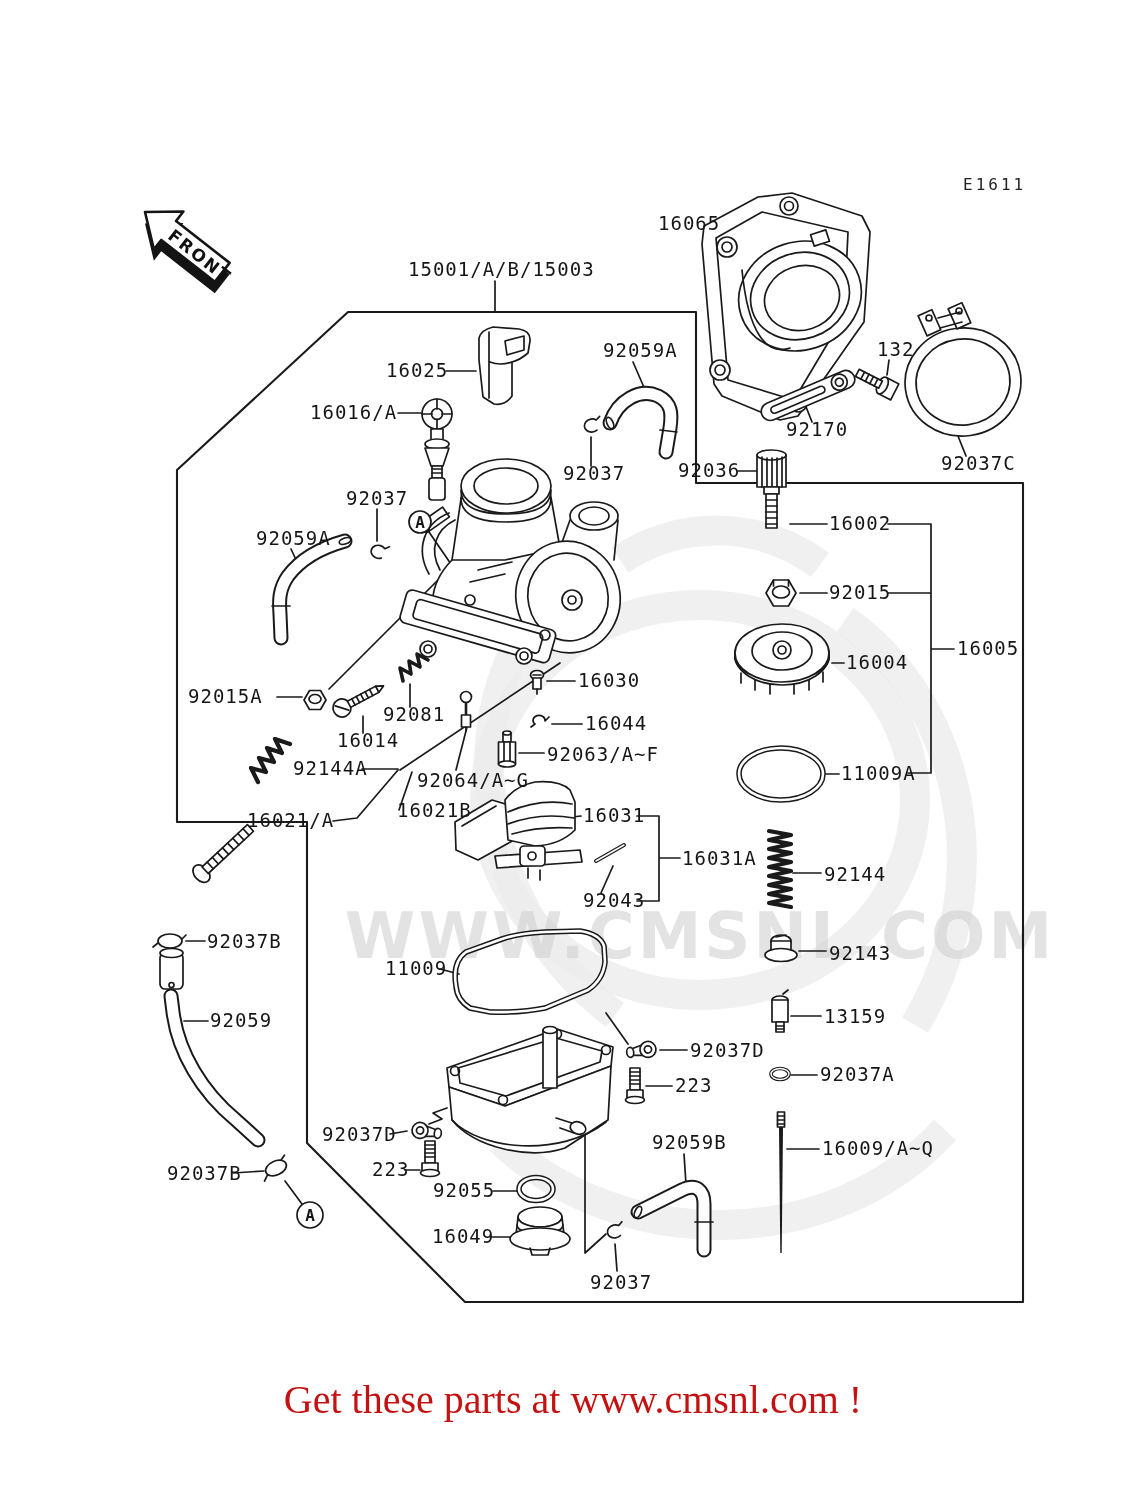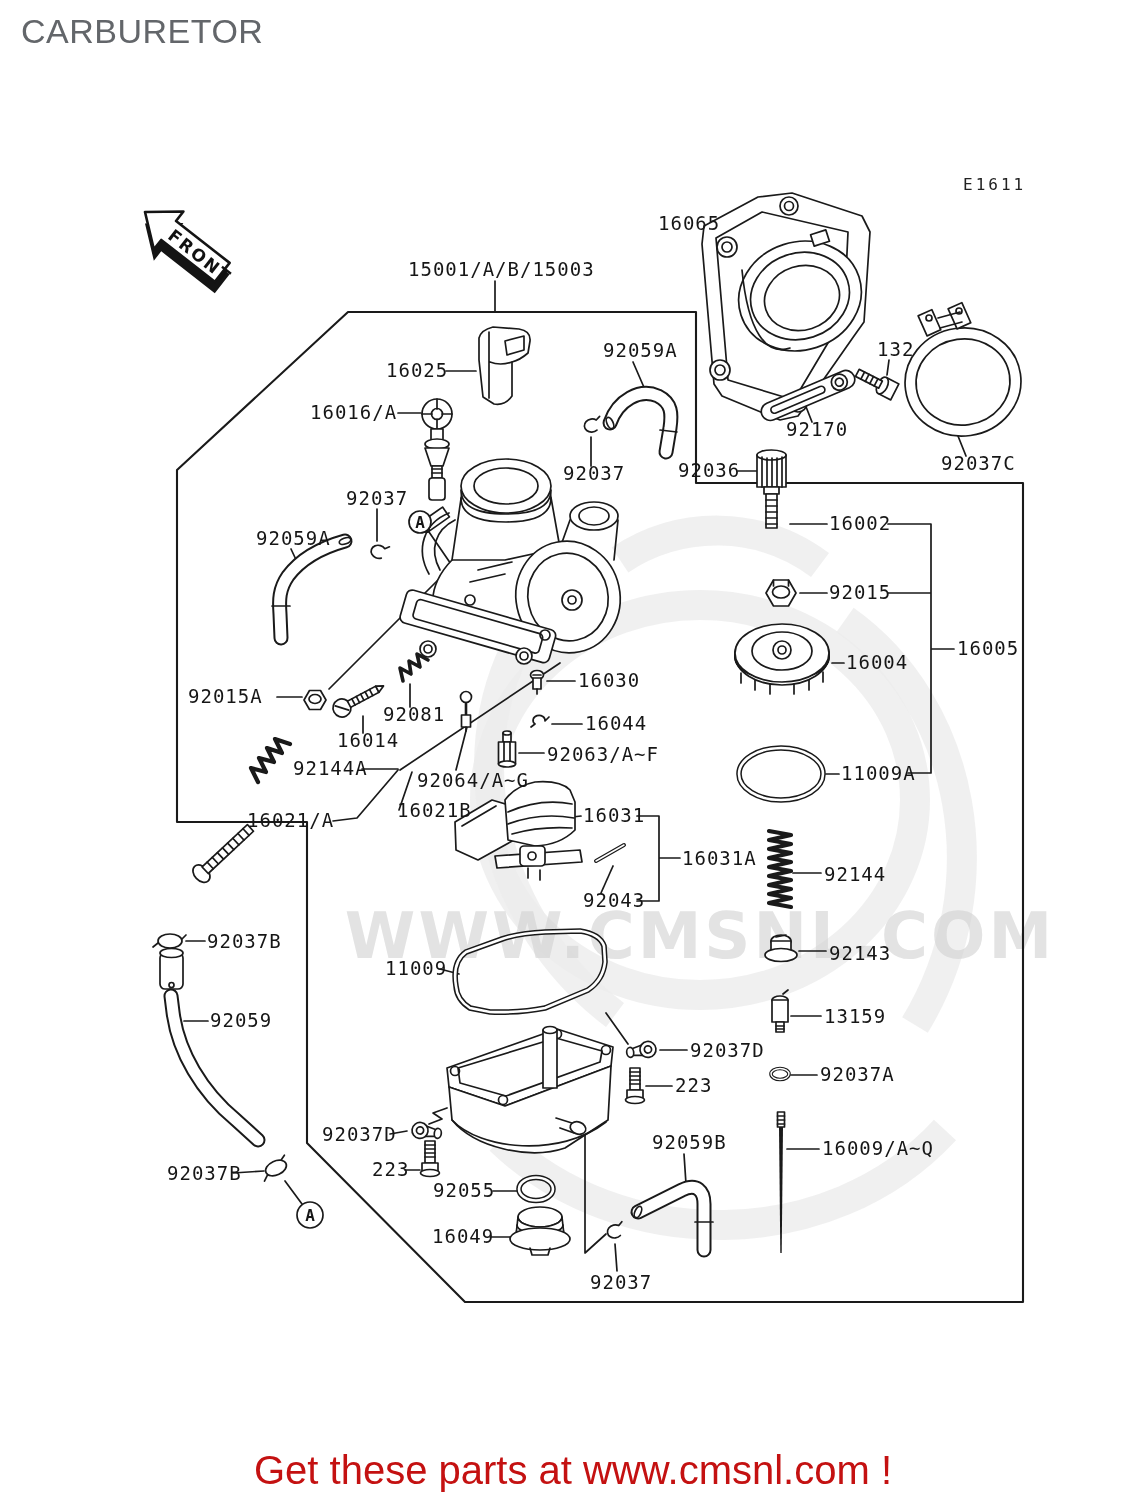--- a/index.html
+++ b/index.html
@@ -1,21 +1,21 @@
 <!DOCTYPE html>
 <html style="--footer-red: #c41111;"><head>
 <meta charset="utf-8">
 <style>
   html,body{margin:0;padding:0;background:#fff;}
   .page{position:relative;width:1146px;height:1500px;background:#fff;overflow:hidden;
         font-family:"DejaVu Sans",sans-serif;}
   .page-title{position:absolute;left:21px;top:12px;font-family:"Liberation Sans",sans-serif;
         font-size:34px;color:#63666a;letter-spacing:.5px;}
-  .footer{position:absolute;left:0;top:1448px;width:1146px;text-align:center;
-        font-family:Liberation Sans, sans-serif;font-size:40px;color:var(--footer-red,#c41111);}
+  .footer{position:absolute;left:0;top:1376px;width:1146px;text-align:center;
+        font-family:Liberation Serif, serif;font-size:40px;color:var(--footer-red,#c41111);}
   svg{position:absolute;left:0;top:0;}
   .ln{fill:none;stroke:#1a1a1a;stroke-width:1.7;stroke-linecap:round;stroke-linejoin:round;}
   .ln2{fill:none;stroke:#1a1a1a;stroke-width:2.1;stroke-linejoin:round;}
   .fw{fill:#fff;stroke:#1a1a1a;stroke-width:1.7;stroke-linejoin:round;}
   .coil{fill:none;stroke:#1a1a1a;stroke-width:4.2;stroke-linecap:round;stroke-linejoin:round;}
   .tubeO{fill:none;stroke:#1a1a1a;stroke-width:15;stroke-linecap:round;stroke-linejoin:round;}
   .tubeI{fill:none;stroke:#fff;stroke-width:11;stroke-linecap:round;stroke-linejoin:round;}
   .ringO{fill:none;stroke:#1a1a1a;stroke-width:5.6;}
   .ringI{fill:none;stroke:#fff;stroke-width:2.6;}
   .plbl{font-family:"DejaVu Sans Mono",monospace;font-size:19px;letter-spacing:1px;fill:#161616;}
@@ -24,21 +24,20 @@
   .wmtext{font-family:"DejaVu Sans",sans-serif;font-weight:bold;font-size:64px;letter-spacing:3px;
         fill:#d2d2d2;opacity:.62;}
   .wmshape{fill:none;stroke:#ececec;stroke-width:30;opacity:.8;}
   .frontTxt{font-family:"DejaVu Sans",sans-serif;font-weight:bold;font-size:17px;letter-spacing:2px;fill:#111;}
 </style>
 </head>
 <body>
 
 <div class="page">
 
-  <div class="page-title">CARBURETOR</div>
 
   <svg width="1146" height="1500" viewBox="0 0 1146 1500">
 
     <g>
       <ellipse class="wmshape" cx="700" cy="800" rx="215" ry="195"></ellipse>
       <path class="wmshape" d="M520,640 C455,760 495,925 615,1015"></path>
       <path class="wmshape" d="M845,620 C965,705 1000,885 915,1025"></path>
       <path class="wmshape" d="M500,1140 C620,1255 830,1255 945,1130"></path>
       <path class="wmshape" d="M620,560 C680,520 760,520 820,565"></path>
       <text class="wmtext" x="700" y="958" text-anchor="middle">WWW.CMSNL.COM</text>

